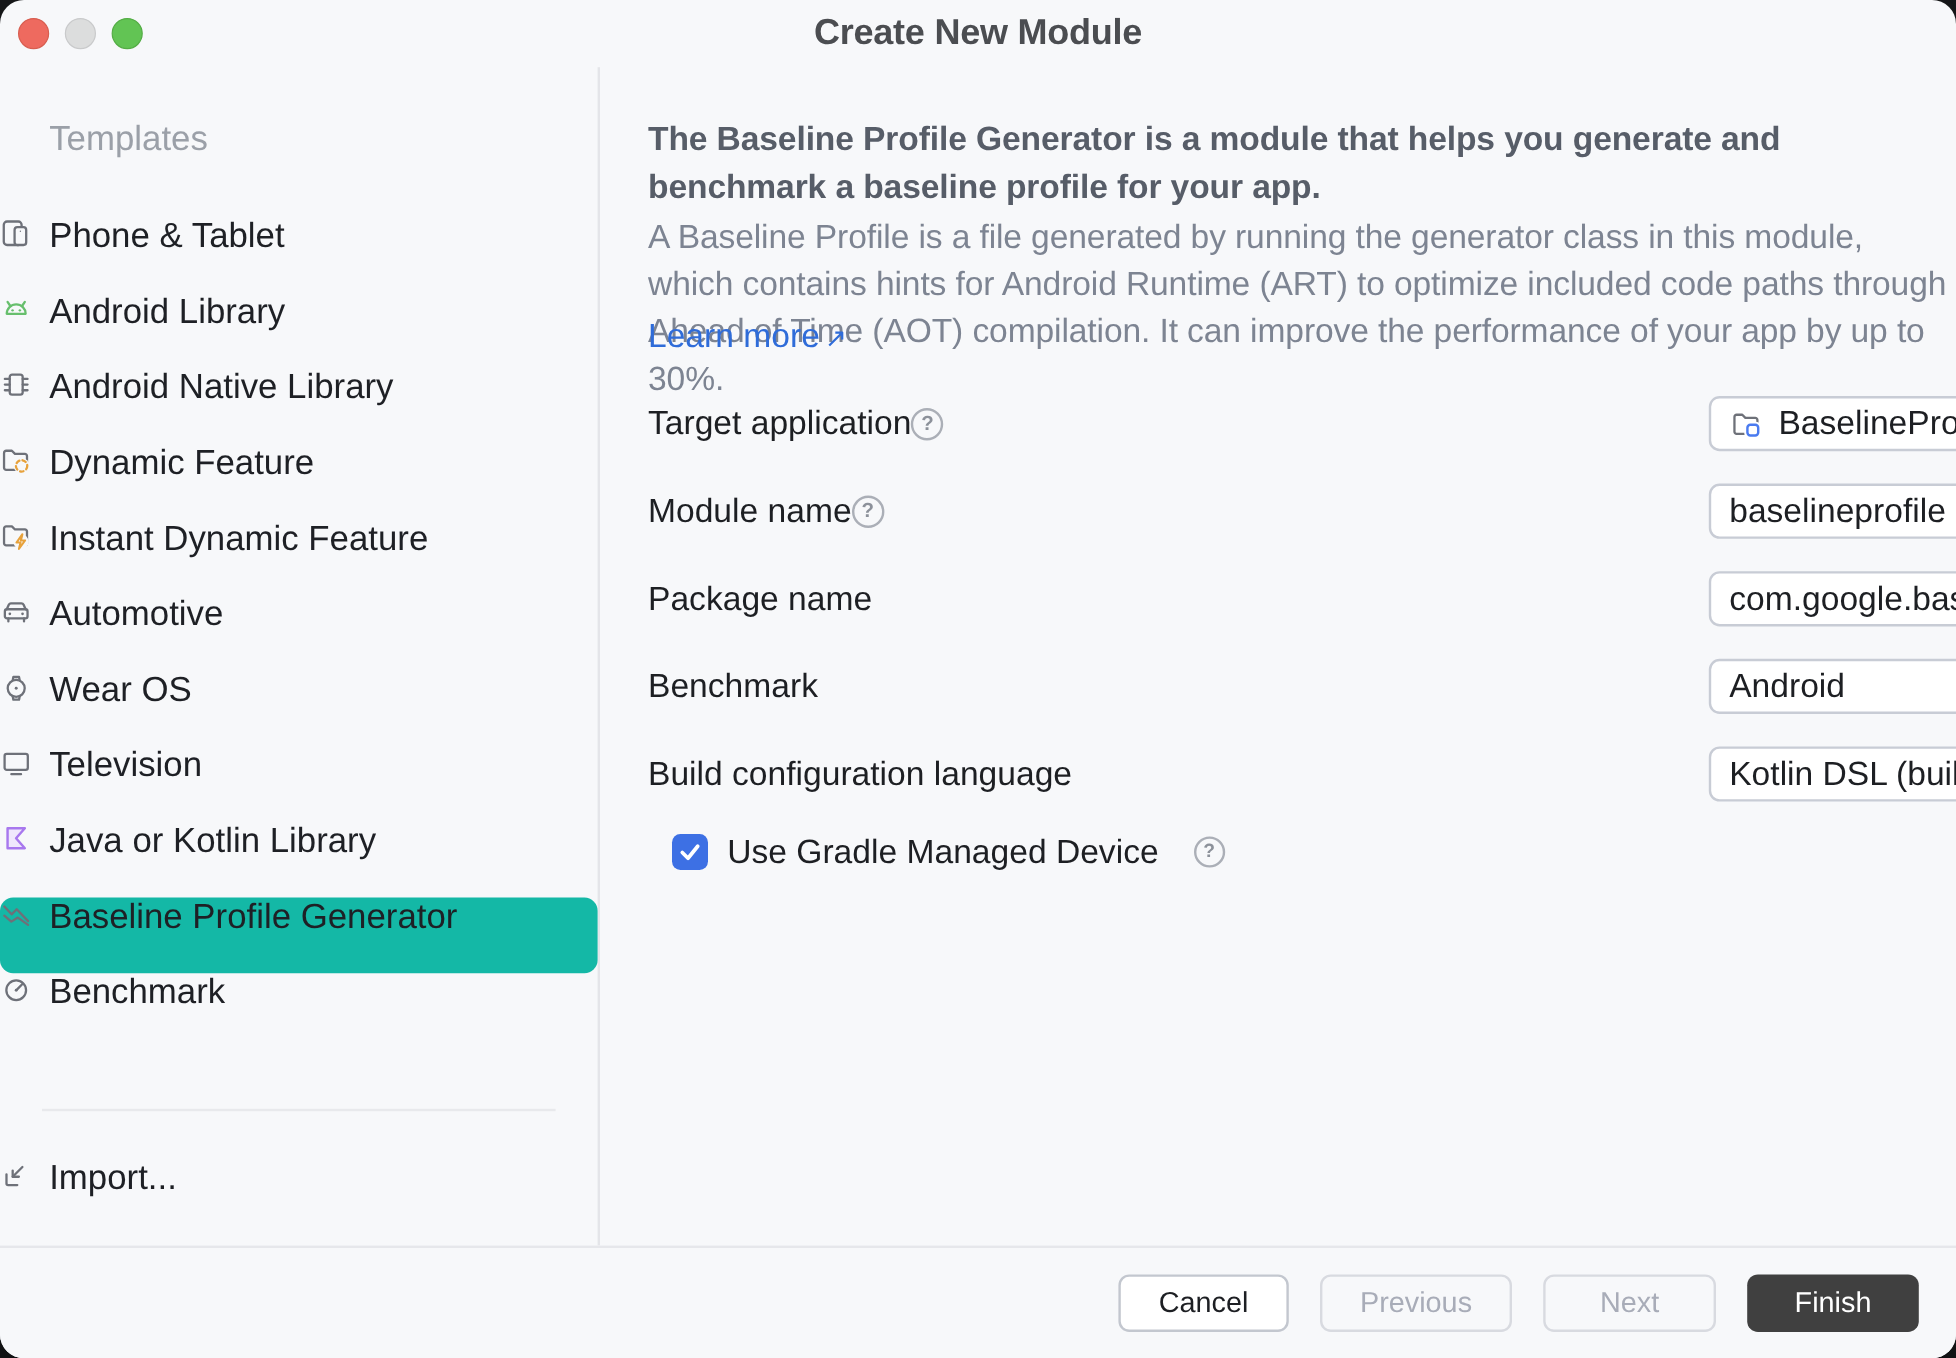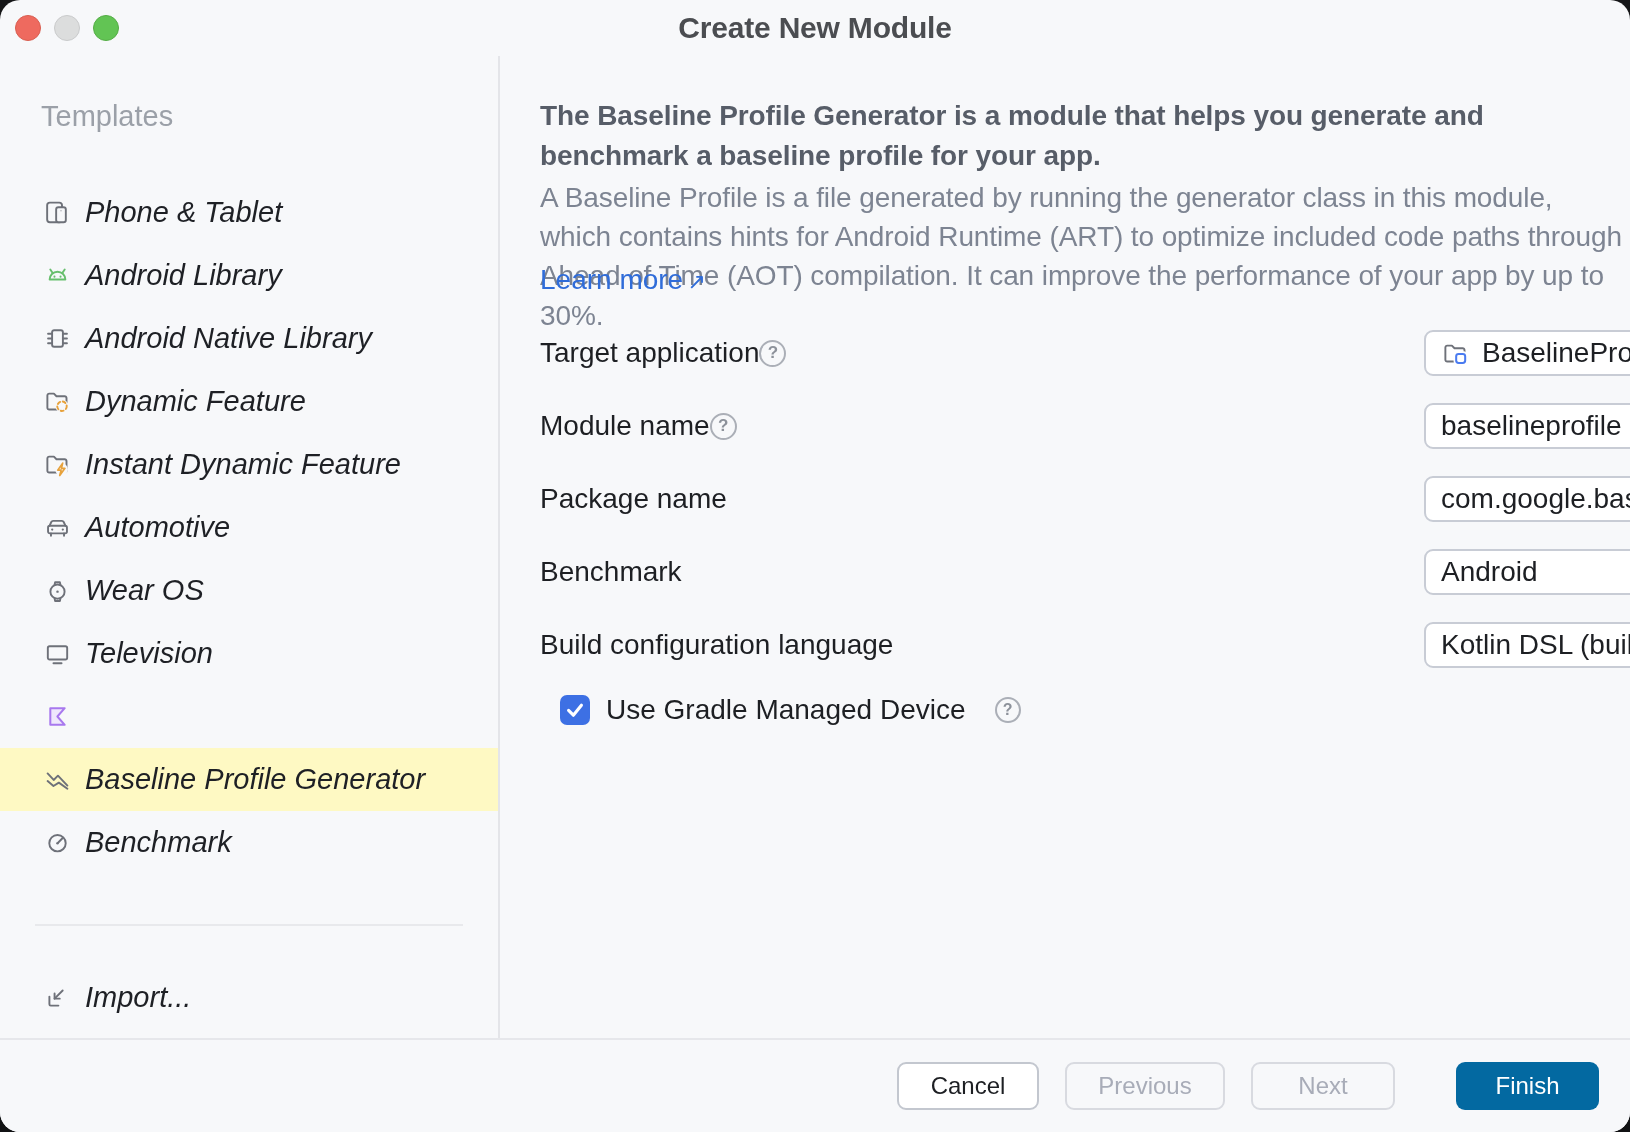--- a/index.html
+++ b/index.html
@@ -31,24 +31,24 @@
   .sidebar{
     position:absolute;left:0;top:56px;width:500px;bottom:94px;
     border-right:2px solid #e4e5e9;box-sizing:border-box;
   }
   .templates-label{
     position:absolute;left:41px;top:44px;
     font-size:29px;color:#9ba0a8;
   }
   .menu{position:absolute;top:125px;left:0;right:0;}
   .menu-item{
-    height:63px;display:flex;align-items:center;gap:14px;
-    padding-left:44px;font-size:29px;color:#1e2025;cursor:default;font-style:italic;
-  }
-  .menu-item.selected{background:#fef9c3;}
+    height:63px;display:flex;gap:14px;
+    font-size:29px;color:#1e2025;cursor:default;
+  }
+  .menu-item.selected{background:#14b8a6;border-radius:11px;}
   .menu-item svg{flex:0 0 auto;}
   .sidebar-divider{
     position:absolute;left:35px;right:35px;top:868px;
     border-top:2px solid #e8e9ec;height:0;
   }
   .import-row{position:absolute;top:910px;left:0;right:0;}
   
   .main{position:absolute;left:502px;top:56px;right:0;bottom:94px;}
   .intro{
     position:absolute;left:38px;top:40px;max-width:1050px;
@@ -107,21 +107,21 @@
   }
   .btn{
     height:48px;border-radius:9px;font-size:24px;box-sizing:border-box;
     display:flex;align-items:center;justify-content:center;
     font-family:"Liberation Sans","DejaVu Sans",sans-serif;cursor:pointer;
   }
   .btn-default{background:#ffffff;border:2px solid #c3c7cf;color:#1d1f23;min-width:142px;}
   .btn-disabled{background:transparent;border:2px solid #d8dae0;color:#a8acb8;cursor:default;}
   .btn-prev{min-width:160px;}
   .btn-next{min-width:144px;}
-  .btn-primary{background:#0369a1;border:none;color:#ffffff;min-width:143px;font-weight:400;margin-left:35px;}
+  .btn-primary{background:#404040;border:none;color:#ffffff;min-width:143px;font-weight:400;}
 </style>
 </head>
 <body>
 
 <div class="window">
 
   <div class="titlebar">
     <div class="lights">
       <span class="light close"></span>
       <span class="light min"></span>
@@ -208,20 +208,21 @@
           <rect x="3.4" y="5.6" width="17.2" height="11.8" rx="1.6"></rect>
           <path d="M8.4 20.6 h7.2"></path>
         </svg>
         <span>Television</span>
       </div>
 
       <div class="menu-item">
         <svg width="27" height="27" viewBox="0 0 24 24" fill="#efe8fc" stroke="#a878ee" stroke-width="1.8" stroke-linejoin="round">
           <path d="M5.6 4.6 h12.8 L11.9 12 l6.5 7.4 H5.6 z"></path>
         </svg>
+        <span>Java or Kotlin Library</span>
       </div>
 
       <div class="menu-item selected">
         <svg width="27" height="27" viewBox="0 0 24 24" fill="none" stroke="#6e7179" stroke-width="1.7" stroke-linecap="round" stroke-linejoin="round">
           <polyline points="3.2,6.6 8.6,12.4 12.4,8.6 20.8,17.4"></polyline>
           <polyline points="3.2,13.4 8.4,17.8 13.2,14.8 20.8,20.2"></polyline>
         </svg>
         <span>Baseline Profile Generator</span>
       </div>
 

